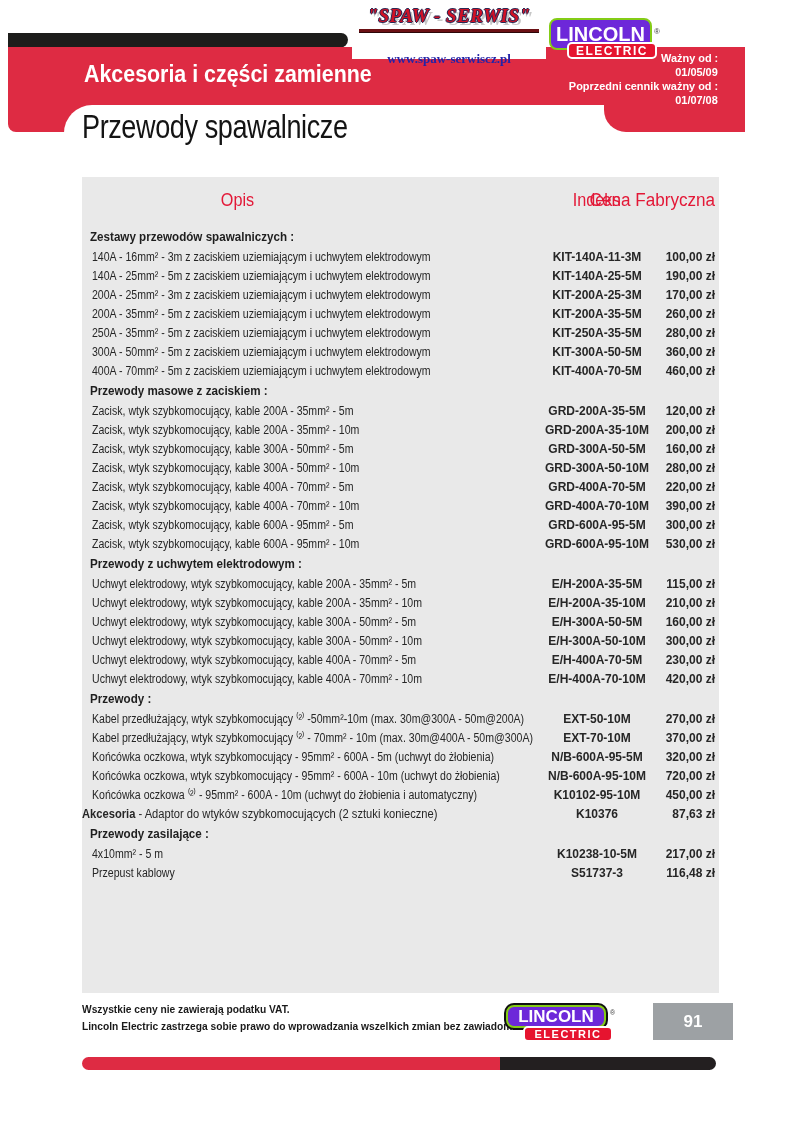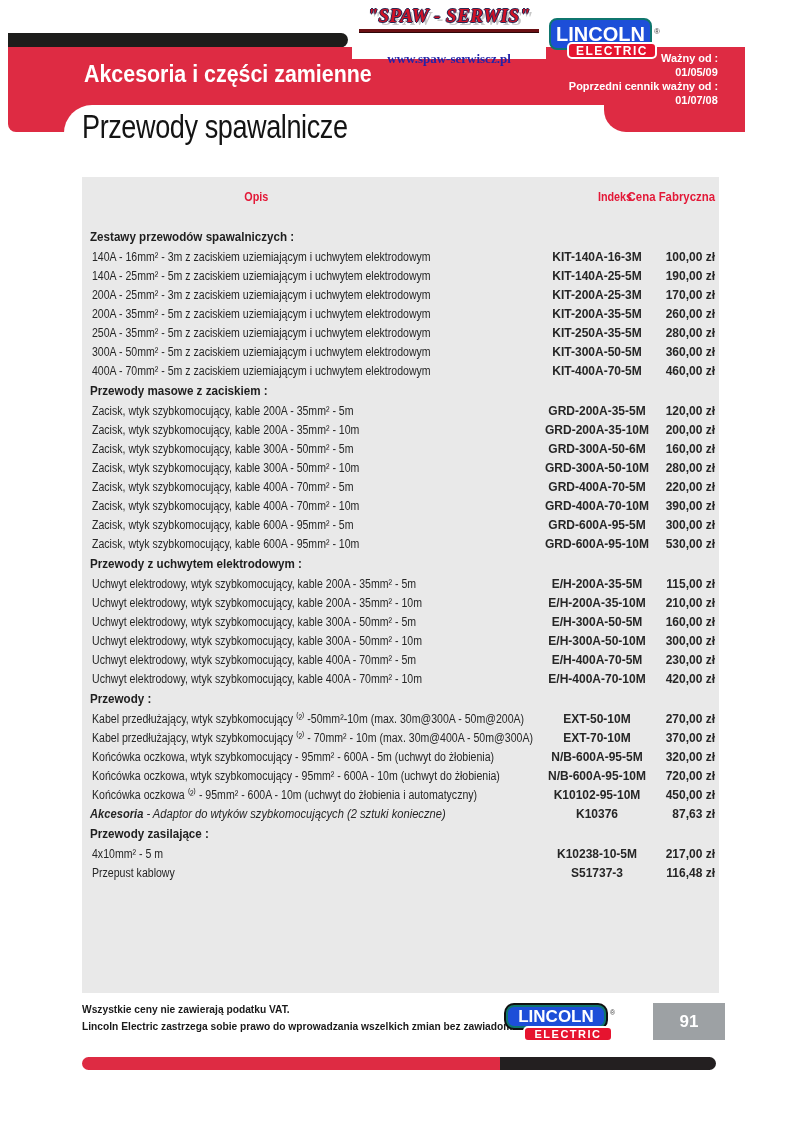--- a/index.html
+++ b/index.html
@@ -45,60 +45,60 @@
   .spaw-title{font-family:"Liberation Serif",serif;font-style:italic;font-weight:bold;
               font-size:19px;color:#d01226;margin-top:4px;letter-spacing:.5px;
               text-shadow:1px 0 #2a2a55,-1px 0 #2a2a55,0 1px #2a2a55,0 -1px #2a2a55,3px 3px 0 #c6c6c6;}
   .spaw-underline{height:3px;background:#6b1014;width:180px;margin:2px auto 0;
                   border-bottom:1px solid #2c0709;}
   .spaw-url{font-family:"Liberation Serif",serif;font-weight:bold;
             font-size:13px;color:#2323a8;margin-top:18px;}
 
   
   .lincoln{position:absolute;z-index:7;}
-  .lin-black{position:absolute;background:#1d4ed8;color:#fff;font-weight:bold;
-             border:2px solid #0f766e;border-radius:8px;display:flex;align-items:center;
+  .lin-black{position:absolute;background:#6d28d9;color:#fff;font-weight:bold;
+             border:2px solid #84cc16;border-radius:8px;display:flex;align-items:center;
              justify-content:center;}
   .lin-red{position:absolute;background:var(--logo-red);color:#fff;font-weight:bold;
            border:2px solid #fff;border-radius:5px;display:flex;align-items:center;
            justify-content:center;letter-spacing:1.5px;}
   .lin-reg{position:absolute;font-size:8px;color:#3a3a3a;}
   .lincoln-top{left:549px;top:18px;}
   .lincoln-top .lin-black{left:0;top:0;width:99px;height:28px;font-size:20px;}
   .lincoln-top .lin-red{left:18px;top:24px;width:86px;height:13px;font-size:12px;}
   .lincoln-top .lin-reg{left:105px;top:9px;}
   .lincoln-footer{left:506px;top:1005px;}
   .lincoln-footer .lin-black{left:0;top:0;width:96px;height:19px;font-size:17px;
                              box-shadow:0 0 0 2px #101010;}
   .lincoln-footer .lin-red{left:17px;top:21px;width:86px;height:12px;font-size:11px;}
   .lincoln-footer .lin-reg{left:104px;top:4px;font-size:7px;}
 
   
   .table-panel{position:absolute;left:82px;top:177px;width:637px;height:816px;
                background:var(--panel);font-size:12px;color:#262626;}
   .t-header{position:relative;height:38px;}
-  .th{position:absolute;top:13px;color:var(--red-text);font-weight:bold;font-size:12px;padding-left:18px;}
+  .th{position:absolute;top:13px;color:var(--red-text);font-weight:normal;font-size:18px;}
   .th-opis{left:0;width:312px;text-align:center;}
   .th-indeks{left:460px;width:110px;text-align:center;}
   .th-cena{right:4px;text-align:right;}
   .t-body{position:relative;margin-top:12px;}
   .t-section{height:21px;line-height:21px;font-weight:bold;font-size:12.5px;
              padding-left:8px;color:#1e1e1e;}
   .t-row{display:grid;grid-template-columns:460px 110px 1fr;height:19px;line-height:19px;}
   .t-desc{padding-left:10px;overflow:visible;}
   .t-desc .cx{transform:scaleX(.88);}
-  .t-inline-desc{padding-left:8px;font-style:italic;}
+  .t-inline-desc{}
   .t-index{text-align:center;font-weight:bold;}
   .t-price{text-align:right;padding-right:4px;font-weight:bold;}
 
   
   .note{position:absolute;left:82px;font-size:11px;font-weight:bold;color:#1a1a1a;}
   .note1{top:1003px;}
   .note2{top:1020px;}
-  .page-num{position:absolute;left:653px;top:1003px;width:72px;height:37px;background:var(--pagebox);
+  .page-num{position:absolute;left:653px;top:1003px;width:80px;height:37px;background:var(--pagebox);
             color:#fff;font-weight:bold;font-size:17px;display:flex;align-items:center;
             justify-content:center;}
   .bottom-bar{position:absolute;left:82px;top:1057px;width:634px;height:13px;border-radius:8px;
               overflow:hidden;display:flex;}
   .bottom-bar .bb-red{width:418px;background:var(--red);}
   .bottom-bar .bb-black{flex:1;background:#231f20;}
 </style>
 </head>
 <body>
 
@@ -140,21 +140,21 @@
   <div class="table-panel">
     <div class="t-header">
       <div class="th th-opis"><span class="cxc">Opis</span></div>
       <div class="th th-indeks"><span class="cxc">Indeks</span></div>
       <div class="th th-cena"><span class="cxr">Cena Fabryczna</span></div>
     </div>
     <div class="t-body" id="table-body">
         <div class="t-section"><span class="cx">Zestawy przewodów spawalniczych :</span></div>
         <div class="t-row">
           <div class="t-desc"><span class="cx">140A - 16mm² - 3m z zaciskiem uziemiającym i uchwytem elektrodowym</span></div>
-          <div class="t-index">KIT-140A-16-3M</div>
+          <div class="t-index">KIT-140A-11-3M</div>
           <div class="t-price">100,00 zł</div>
         </div>
         <div class="t-row">
           <div class="t-desc"><span class="cx">140A - 25mm² - 5m z zaciskiem uziemiającym i uchwytem elektrodowym</span></div>
           <div class="t-index">KIT-140A-25-5M</div>
           <div class="t-price">190,00 zł</div>
         </div>
         <div class="t-row">
           <div class="t-desc"><span class="cx">200A - 25mm² - 3m z zaciskiem uziemiającym i uchwytem elektrodowym</span></div>
           <div class="t-index">KIT-200A-25-3M</div>
@@ -186,21 +186,21 @@
           <div class="t-index">GRD-200A-35-5M</div>
           <div class="t-price">120,00 zł</div>
         </div>
         <div class="t-row">
           <div class="t-desc"><span class="cx">Zacisk, wtyk szybkomocujący, kable 200A - 35mm² - 10m</span></div>
           <div class="t-index">GRD-200A-35-10M</div>
           <div class="t-price">200,00 zł</div>
         </div>
         <div class="t-row">
           <div class="t-desc"><span class="cx">Zacisk, wtyk szybkomocujący, kable 300A - 50mm² - 5m</span></div>
-          <div class="t-index">GRD-300A-50-6M</div>
+          <div class="t-index">GRD-300A-50-5M</div>
           <div class="t-price">160,00 zł</div>
         </div>
         <div class="t-row">
           <div class="t-desc"><span class="cx">Zacisk, wtyk szybkomocujący, kable 300A - 50mm² - 10m</span></div>
           <div class="t-index">GRD-300A-50-10M</div>
           <div class="t-price">280,00 zł</div>
         </div>
         <div class="t-row">
           <div class="t-desc"><span class="cx">Zacisk, wtyk szybkomocujący, kable 400A - 70mm² - 5m</span></div>
           <div class="t-index">GRD-400A-70-5M</div>

